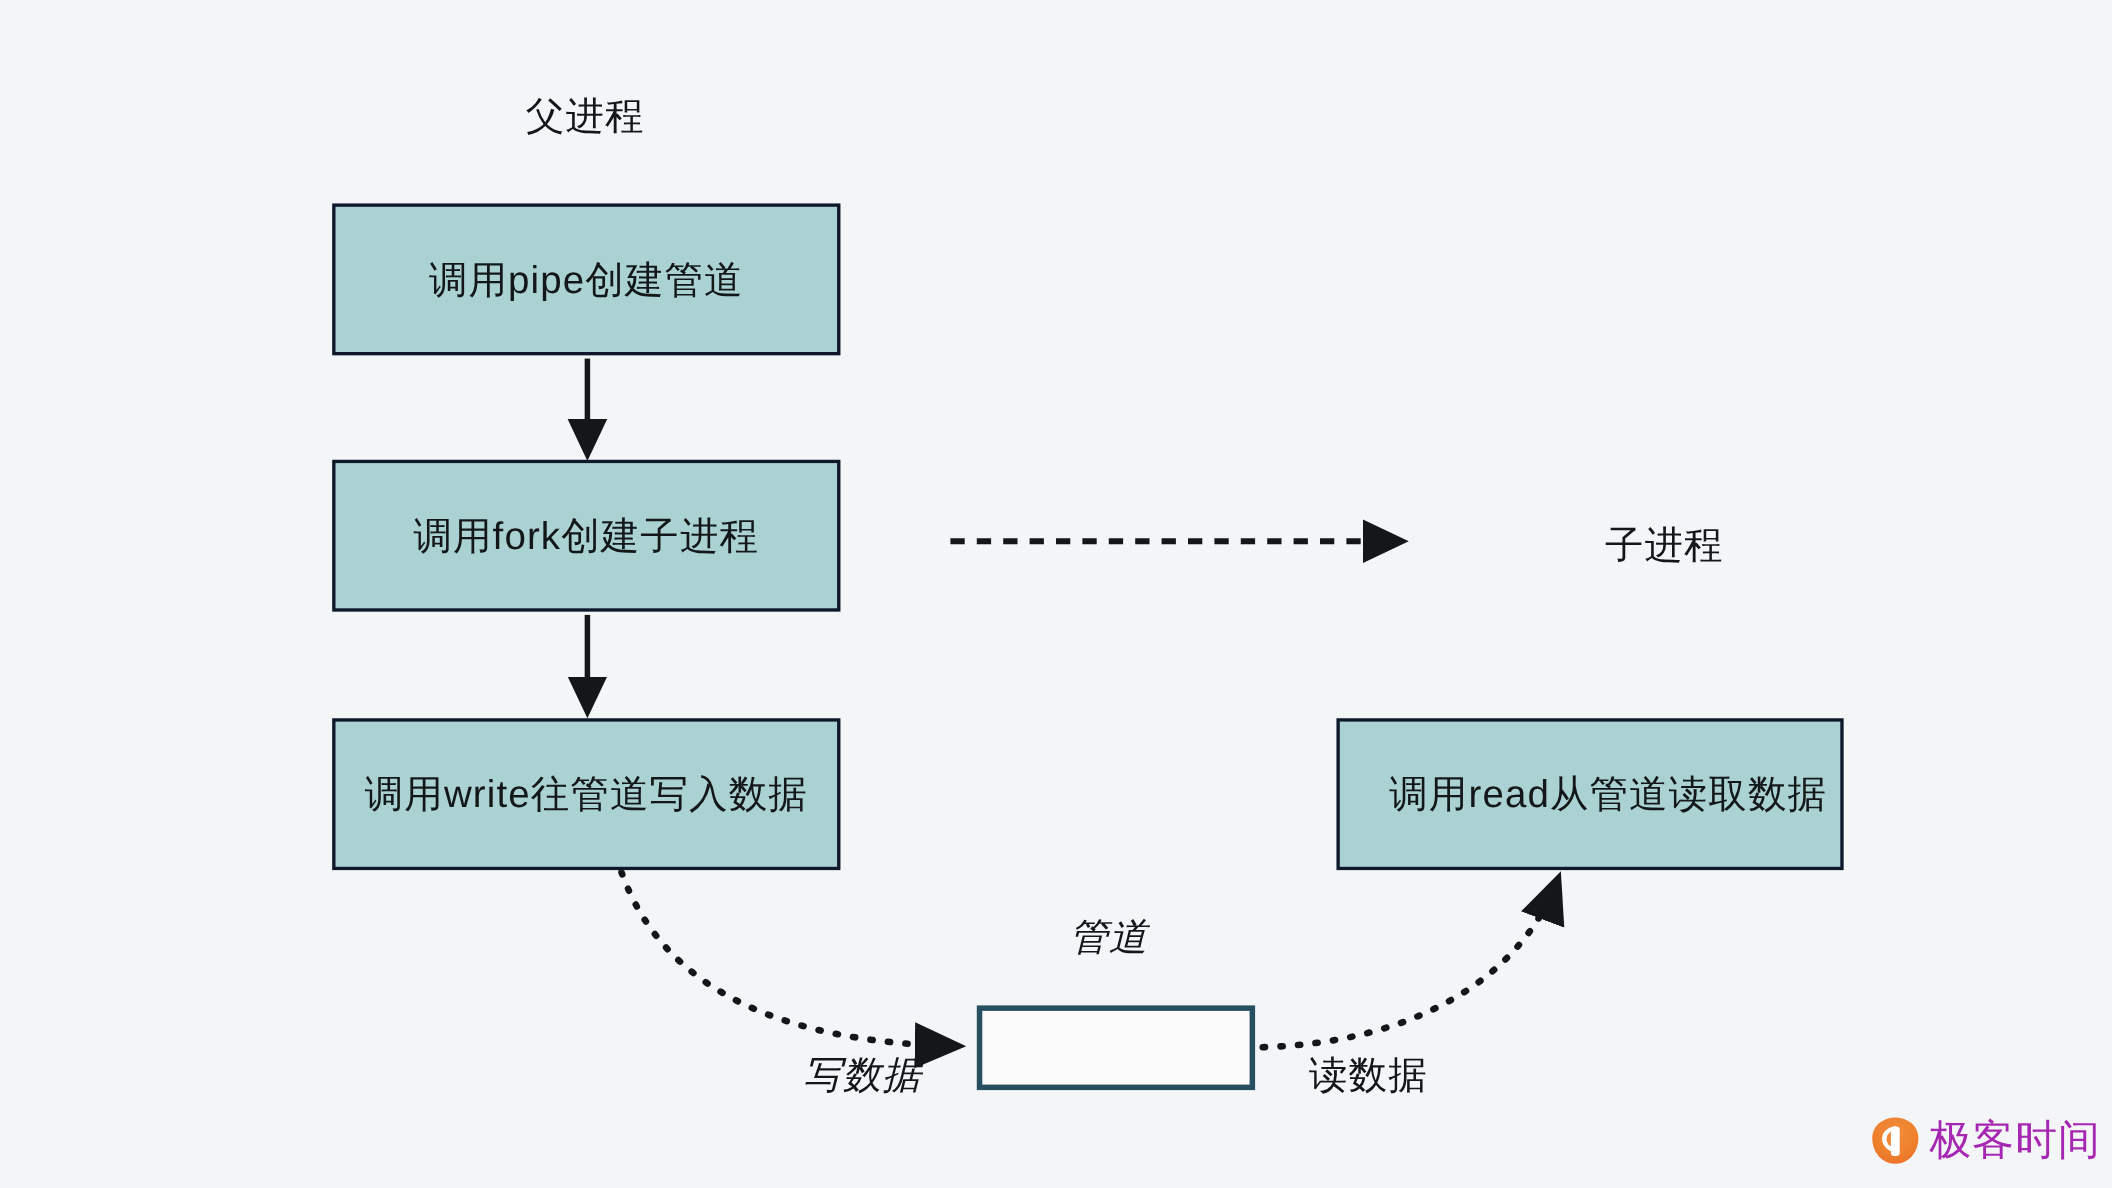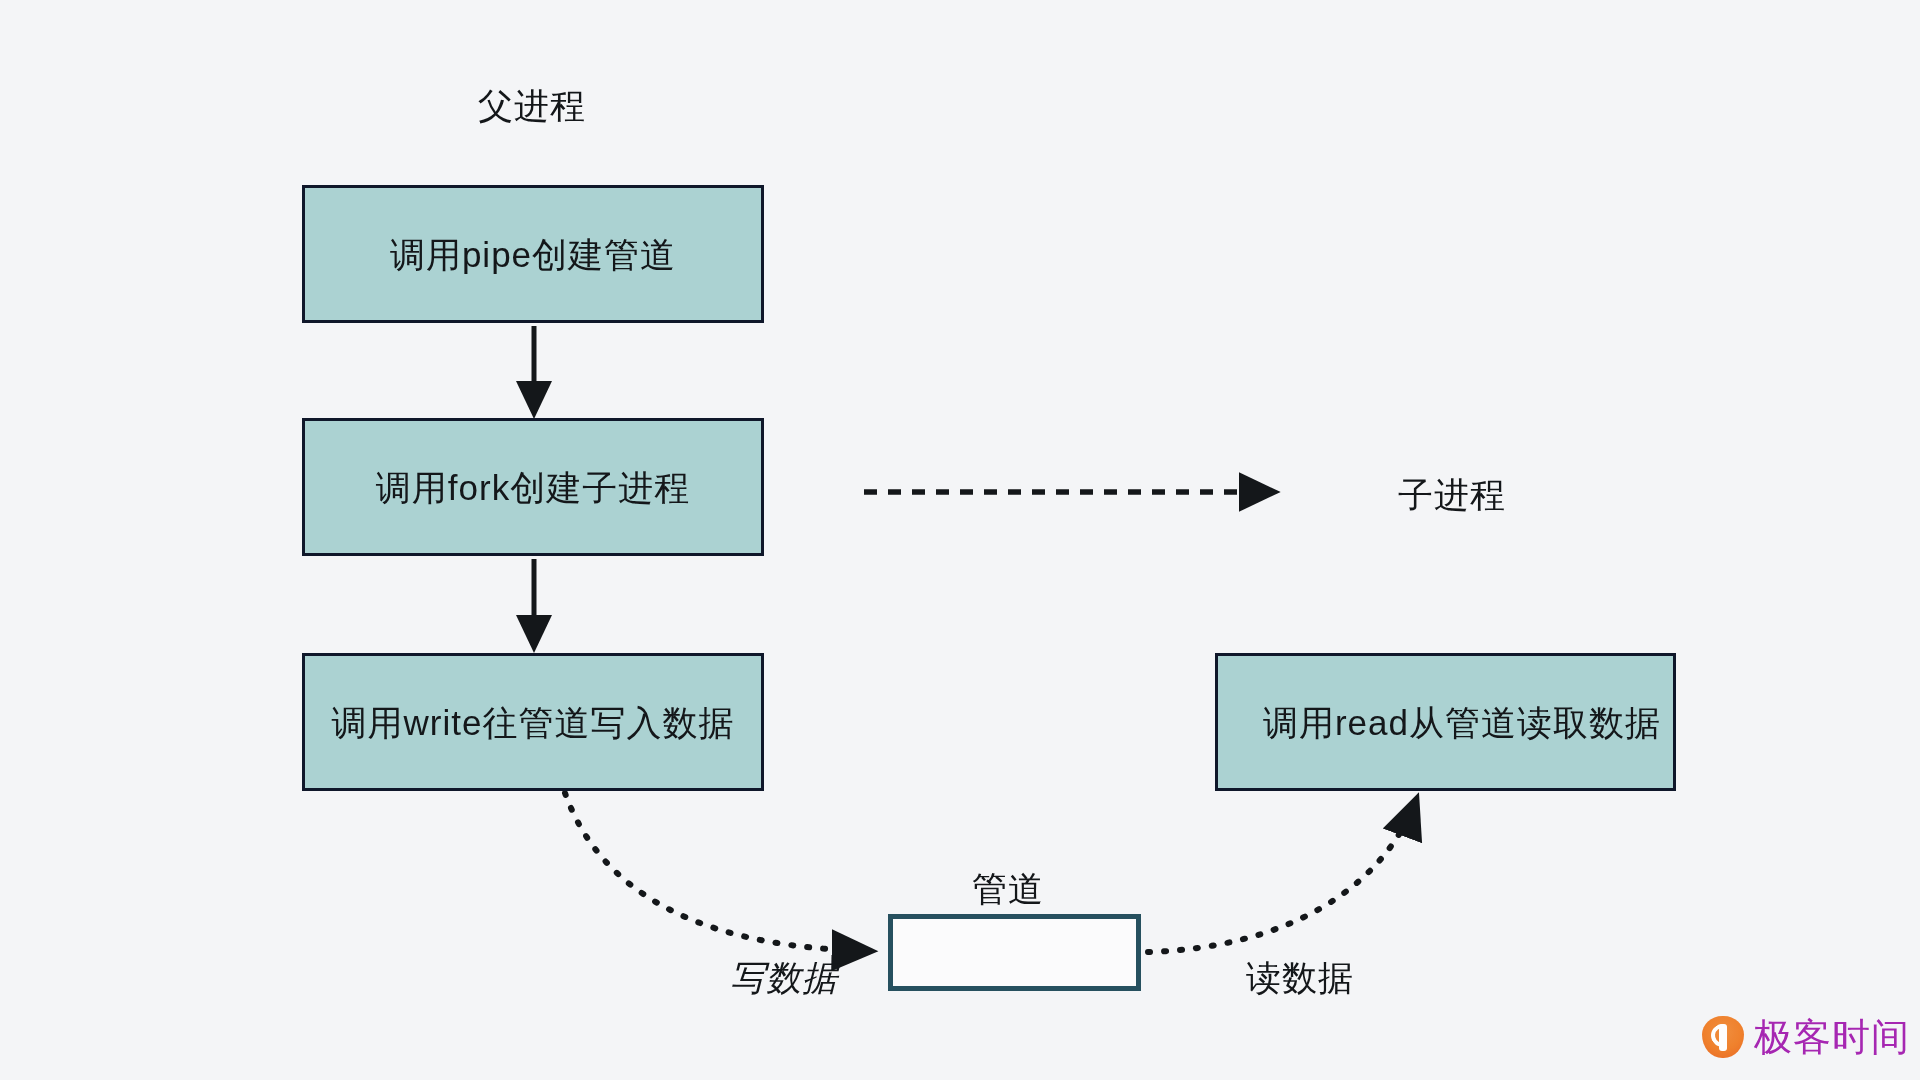--- a/index.html
+++ b/index.html
@@ -66,24 +66,24 @@
   
   .free-text {
     position: absolute;
     font-size: 35px;
     color: #14171a;
     line-height: 1;
     white-space: nowrap;
     letter-spacing: 1px;
   }
   #label-parent-process { left: 448px;  top: 88px;  }
-  #label-child-process  { left: 1368px; top: 478px; font-family: Liberation Serif, serif; }
-  #label-pipe           { left: 942px;  top: 871px; }
+  #label-child-process  { left: 1429px; top: 478px; }
+  #label-pipe           { left: 942px;  top: 835px; font-style: italic; }
   #label-write-data     { left: 700px;  top: 960px; font-style: italic; }
-  #label-read-data      { left: 1216px; top: 960px; }
+  #label-read-data      { left: 1160px; top: 960px; font-family: Liberation Serif, serif; }
 
   
   #watermark {
     position: absolute;
     left: 1672px;
     top: 1016px;
     display: flex;
     align-items: center;
     gap: 10px;
     opacity: 0.95;

